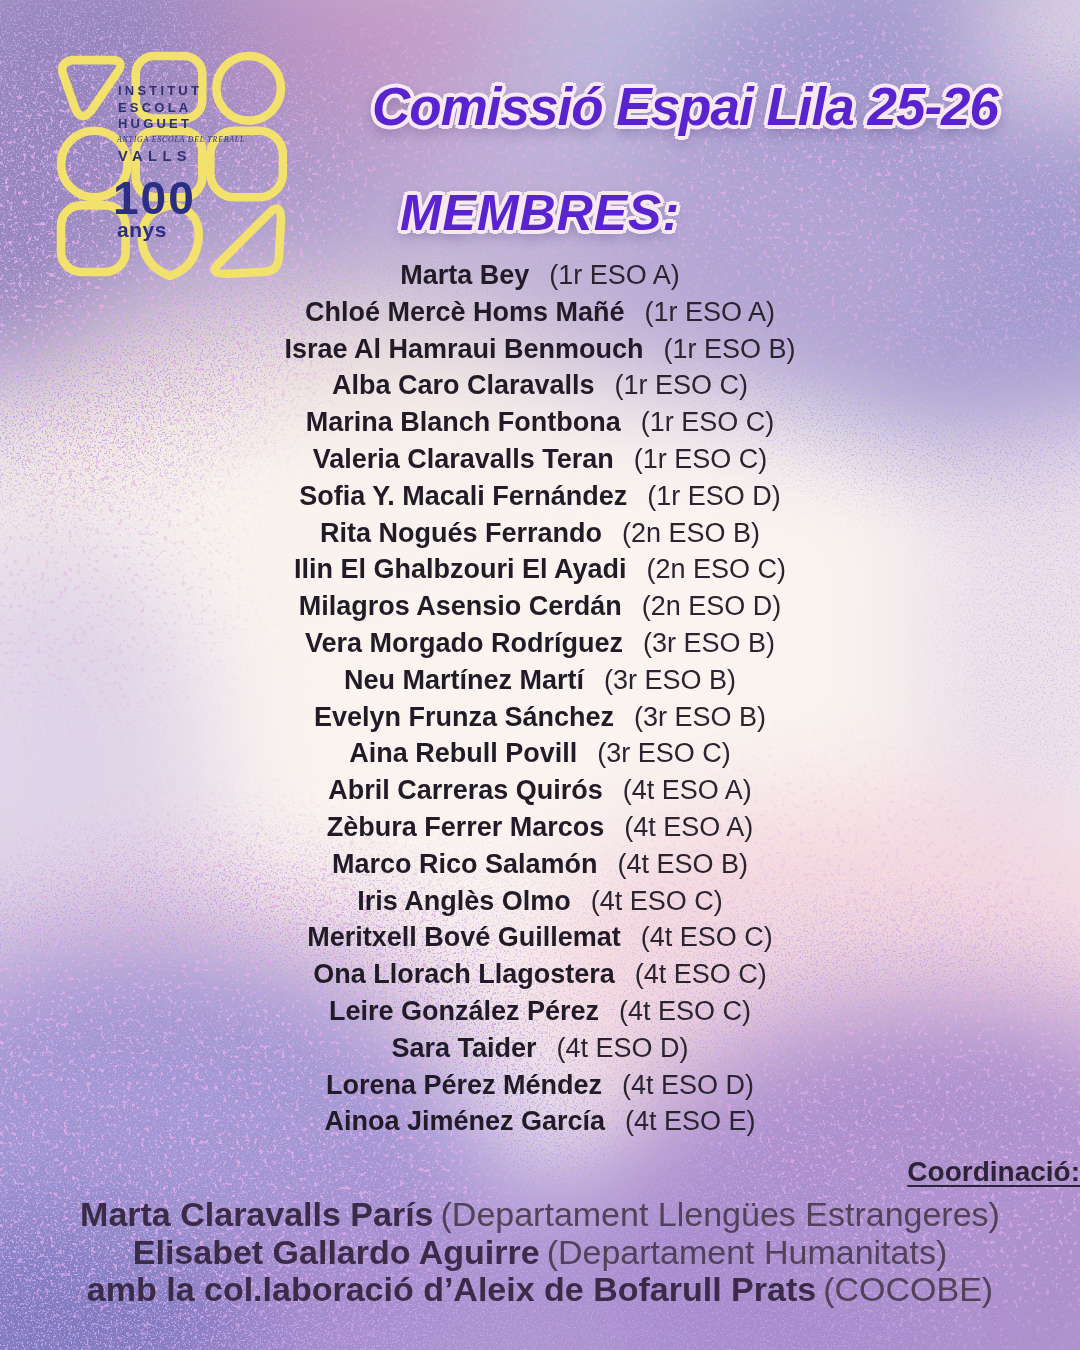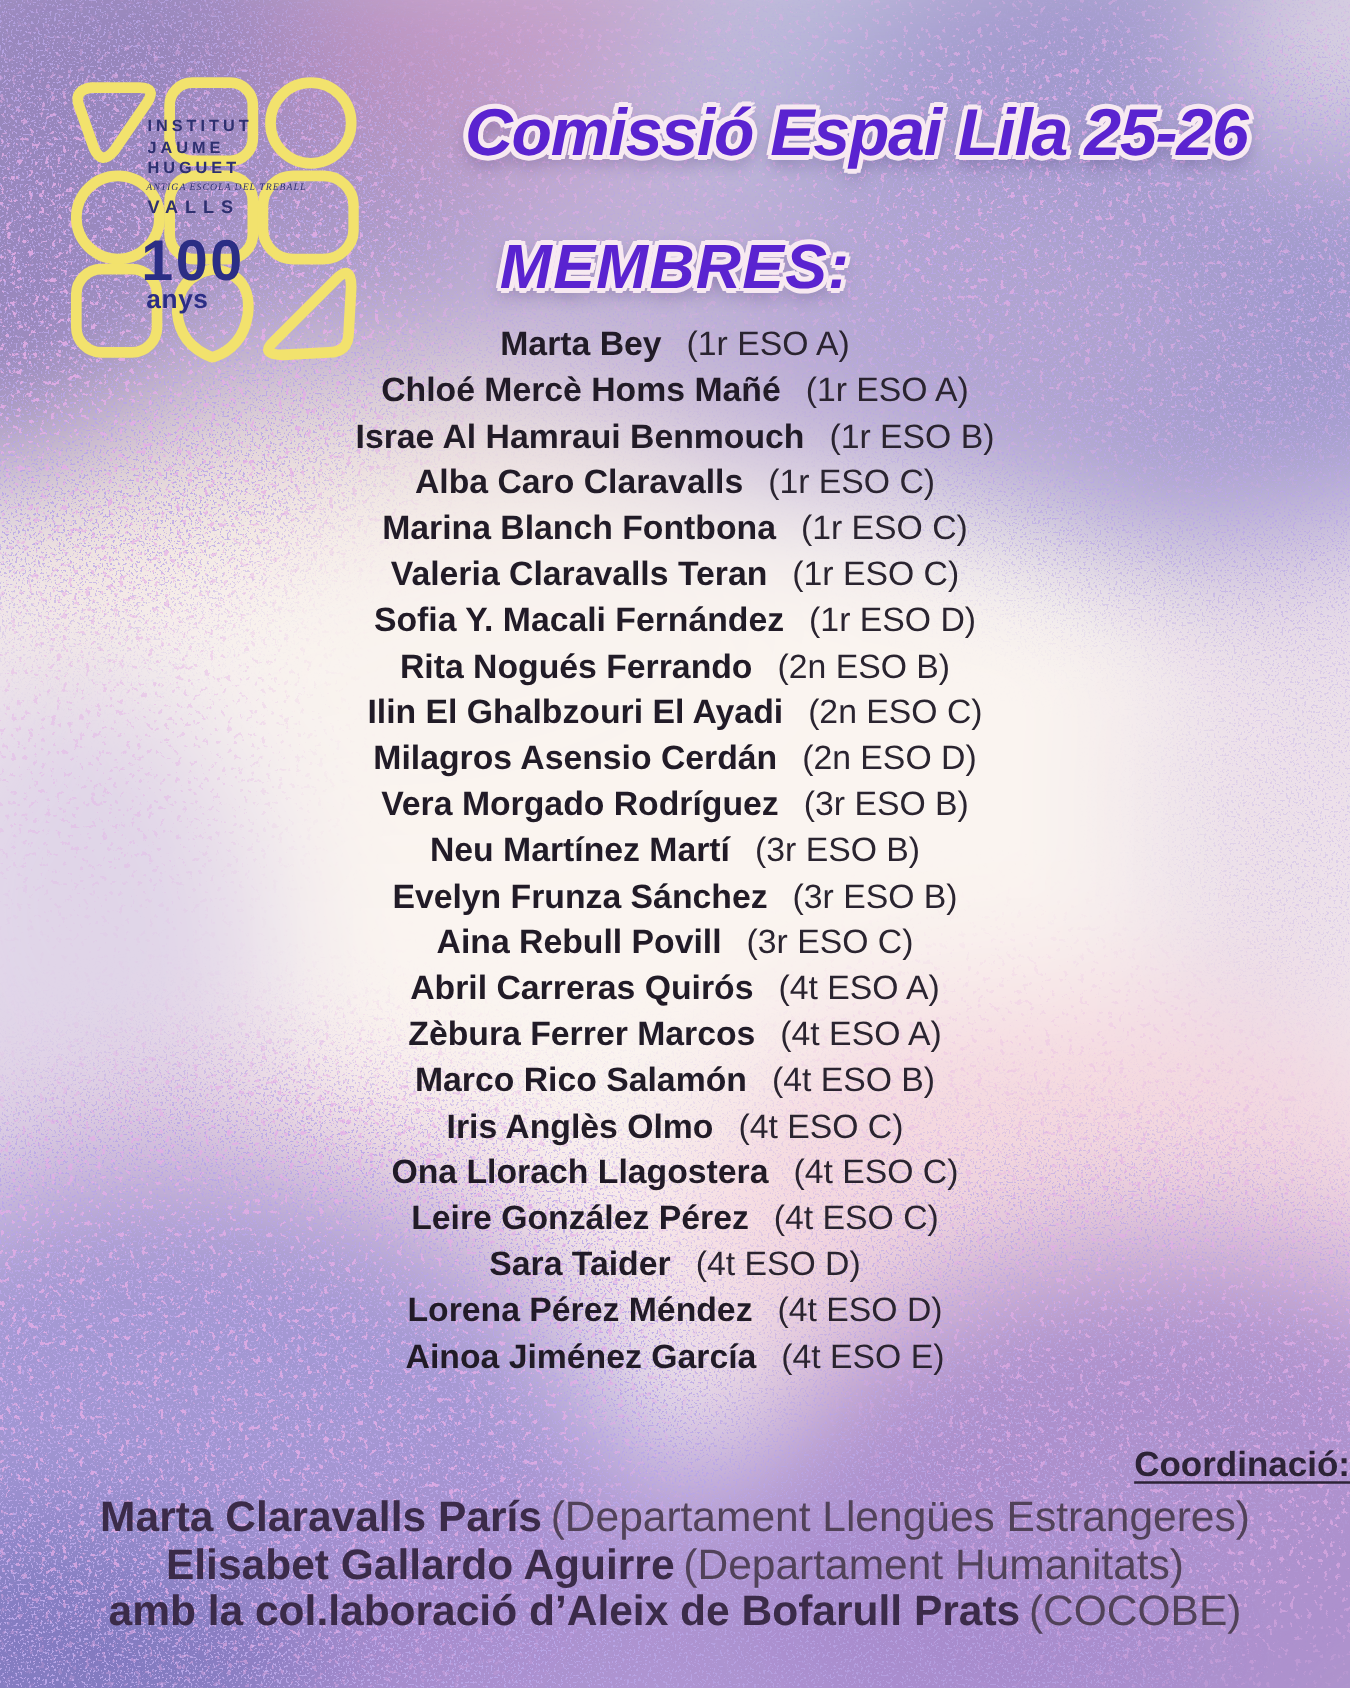--- a/index.html
+++ b/index.html
@@ -4,21 +4,21 @@
 <style>
   html,body{margin:0;padding:0;background:#d8cfe2;}
   .poster{
     position:relative;width:1080px;height:1350px;overflow:hidden;
     font-family:"Liberation Sans","DejaVu Sans",sans-serif;
     background:#f2ecf2;
   }
   .bg{position:absolute;inset:0;width:100%;height:100%;display:block;}
 
   
-  .logo{position:absolute;left:55px;top:60px;width:232px;height:230px;z-index:2;}
+  .logo{position:absolute;left:55px;top:50px;width:232px;height:230px;z-index:2;}
   .logo-shapes{position:absolute;inset:0;width:100%;height:100%;}
   .logo-inst{
     position:absolute;left:63px;top:33px;
     font-size:13px;font-weight:bold;letter-spacing:3.2px;line-height:16.5px;
     color:#2e3070;white-space:nowrap;
   }
   .logo-sub{
     position:absolute;left:62px;top:85px;
     font-family:"Liberation Serif","DejaVu Serif",serif;font-style:italic;
     font-size:7.8px;letter-spacing:.8px;color:#2e3070;white-space:nowrap;
@@ -153,21 +153,21 @@
         <circle cx="39" cy="113" r="33"></circle>
         <rect x="80" y="80" width="66" height="66" rx="20"></rect>
         <rect x="154" y="80" width="72" height="66" rx="24"></rect>
         <rect x="6" y="154" width="64" height="66" rx="20"></rect>
         <path d="M114 154 Q146 158 142 190 Q138 216 114 224 Q88 214 86 188 Q86 160 114 154 Z"></path>
         <path d="M162 212 L212 162 Q224 150 224 168 L222 204 Q222 220 206 220 L170 222 Q152 222 162 212 Z"></path>
       </g>
     </svg>
     <div class="logo-inst">
       <div>INSTITUT</div>
-      <div>JAUME</div>
+      <div>ESCOLA</div>
       <div>HUGUET</div>
     </div>
     <div class="logo-sub">ANTIGA ESCOLA DEL TREBALL</div>
     <div class="logo-city">VALLS</div>
     <div class="logo-100">100</div>
     <div class="logo-anys">anys</div>
   </div>
 
   <h1 class="title outlined">Comissió Espai Lila 25-26</h1>
   <h2 class="members-heading outlined">MEMBRES:</h2>
@@ -239,20 +239,23 @@
       </div>
 
       <div class="member-line">
         <span class="m-name">Marco Rico Salamón</span><span class="m-group">(4t ESO B)</span>
       </div>
 
       <div class="member-line">
         <span class="m-name">Iris Anglès Olmo</span><span class="m-group">(4t ESO C)</span>
       </div>
 
+      <div class="member-line">
+        <span class="m-name">Meritxell Bové Guillemat</span><span class="m-group">(4t ESO C)</span>
+      </div>
 
       <div class="member-line">
         <span class="m-name">Ona Llorach Llagostera</span><span class="m-group">(4t ESO C)</span>
       </div>
 
       <div class="member-line">
         <span class="m-name">Leire González Pérez</span><span class="m-group">(4t ESO C)</span>
       </div>
 
       <div class="member-line">

